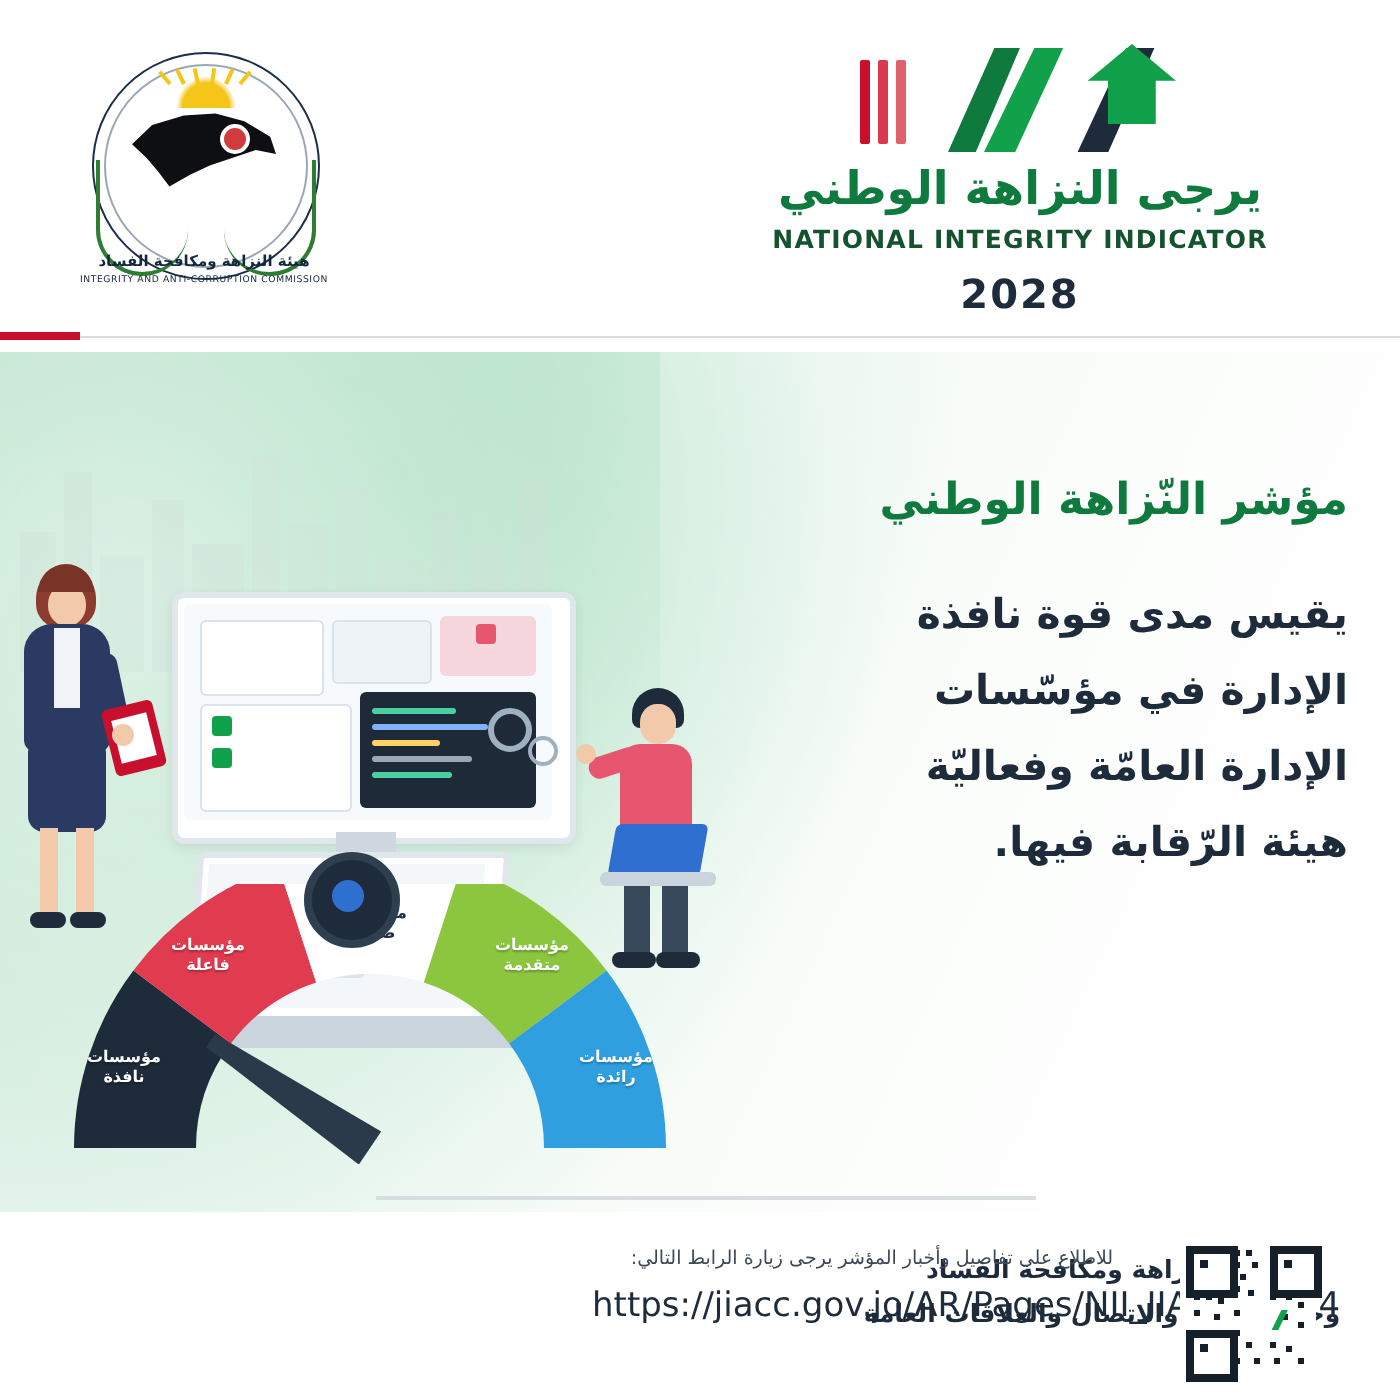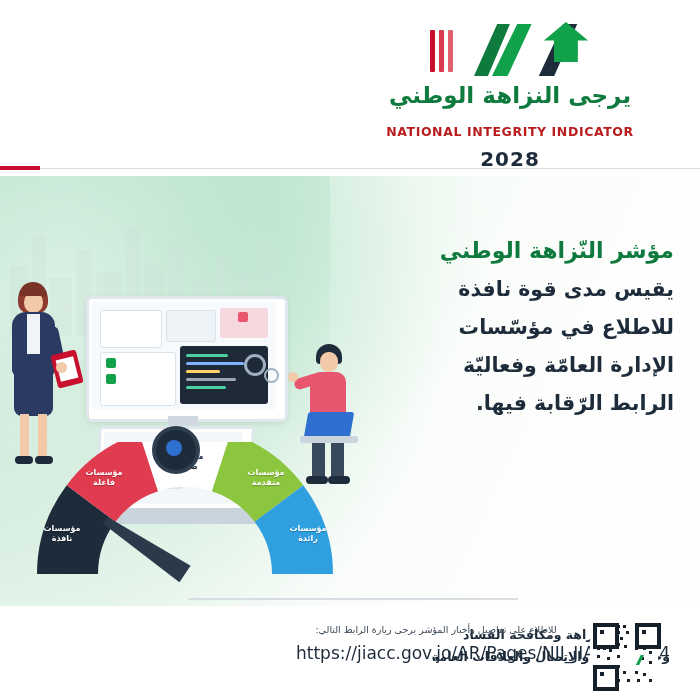--- a/index.html
+++ b/index.html
@@ -98,21 +98,21 @@
     clip-path:polygon(20% 100%, 58% 0%, 80% 0%, 44% 100%);
   }
   .niimark .arrow{
     position:absolute;left:112px;top:-2px;width:46px;height:40px;background:#12a14b;
     clip-path:polygon(52% 0%, 100% 46%, 78% 46%, 78% 100%, 26% 100%, 26% 46%, 4% 46%);
   }
   .nii-ar{
     margin-top:6px;font-size:23px;font-weight:bold;color:#0f7a3d;letter-spacing:0px;
   }
   .nii-en{
-    margin-top:16px;font-size:12.5px;font-weight:bold;color:#b91c1c;letter-spacing:0.6px;
+    margin-top:4px;font-size:12.5px;font-weight:bold;color:#14532d;letter-spacing:0.6px;
   }
   .nii-year{
     margin-top:8px;font-size:20px;font-weight:bold;color:#1d2b3a;letter-spacing:1px;
   }
   
   .divider{
     position:absolute;top:166px;left:0;width:700px;height:4px;
   }
   .divider .seg-red{position:absolute;left:0;top:0;width:40px;height:4px;background:#c8102e;}
   .divider .seg-grey{position:absolute;left:40px;top:1.5px;width:660px;height:1.5px;background:#d8dde2;}
@@ -205,21 +205,21 @@
   .needle-hub:after{
     content:"";position:absolute;left:10px;top:10px;width:16px;height:16px;border-radius:50%;
     background:#2f6fd0;
   }
 
   
   .textblock{
     position:absolute;right:26px;top:60px;width:300px;text-align:right;
   }
   .t-title{
-    font-size:22px;font-weight:bold;color:#0f7a3d;margin-bottom:4px;line-height:1.4;
+    font-size:22px;font-weight:bold;color:#0f7a3d;margin-bottom:22px;line-height:1.4;
   }
   .t-line{
     font-size:20.5px;font-weight:bold;color:#1d2b3a;line-height:1.85;
   }
 
   
   .footer{
     position:absolute;left:0;top:606px;width:700px;height:94px;background:#ffffff;
   }
   .foot-div{position:absolute;left:188px;top:-8px;width:330px;height:2px;background:#d8dde2;}
@@ -242,20 +242,39 @@
   .qr .greenmark{position:absolute;left:42px;top:34px;width:14px;height:10px;background:#12a14b;
     clip-path:polygon(20% 100%, 55% 0%, 78% 0%, 44% 100%);}
 </style>
 </head>
 <body>
 
 <div class="poster">
 
   <div class="header">
 
+    <div class="emblem">
+      <div class="ring"></div>
+      <div class="ring2"></div>
+      <div class="rays">
+        <i style="left:0;transform:rotate(-40deg)"></i>
+        <i style="left:7px;transform:rotate(-26deg)"></i>
+        <i style="left:14px;transform:rotate(-12deg)"></i>
+        <i style="left:21px;transform:rotate(8deg)"></i>
+        <i style="left:28px;transform:rotate(24deg)"></i>
+        <i style="left:35px;transform:rotate(40deg)"></i>
+      </div>
+      <div class="sun"></div>
+      <div class="leafL"></div>
+      <div class="leafR"></div>
+      <div class="eagle"></div>
+      <div class="eagle-eye"></div>
+      <div class="txt-ar">هيئة النزاهة ومكافحة الفساد</div>
+      <div class="txt-en">INTEGRITY AND ANTI-CORRUPTION COMMISSION</div>
+    </div>
 
     <div class="niilogo">
       <div class="niimark">
         <div class="bars">
           <i style="left:0"></i>
             <i style="left:9px"></i>
             <i style="left:18px"></i>
         </div>
         <div class="green"></div>
         <div class="green2"></div>
@@ -364,23 +383,23 @@
       <div class="seglabel" style="left:56px;top:26px;width:56px;">مؤسسات<br>فاعلة</div>
       <div class="seglabel dark" style="left:137px;top:10px;width:56px;">مؤسسات<br>صاعدة</div>
       <div class="seglabel" style="left:218px;top:26px;width:56px;">مؤسسات<br>متقدمة</div>
       <div class="seglabel" style="left:260px;top:82px;width:56px;">مؤسسات<br>رائدة</div>
     </div>
     <div class="needle-hub"></div>
 
     <div class="textblock">
       <div class="t-title">مؤشر النّزاهة الوطني</div>
       <div class="t-line">يقيس مدى قوة نافذة</div>
-      <div class="t-line">للاطلاع في مؤسّسات</div>
+      <div class="t-line">الإدارة في مؤسّسات</div>
       <div class="t-line">الإدارة العامّة وفعاليّة</div>
-      <div class="t-line">الرابط الرّقابة فيها.</div>
+      <div class="t-line">هيئة الرّقابة فيها.</div>
     </div>
   </div>
 
   <div class="footer">
     <div class="foot-div"></div>
 
     <div class="foot-right">
       <div>هيئة النّزاهة ومكافحة الفساد</div>
       <div>وحدة الإعلام والاتصال والعلاقات العامة</div>
     </div>

